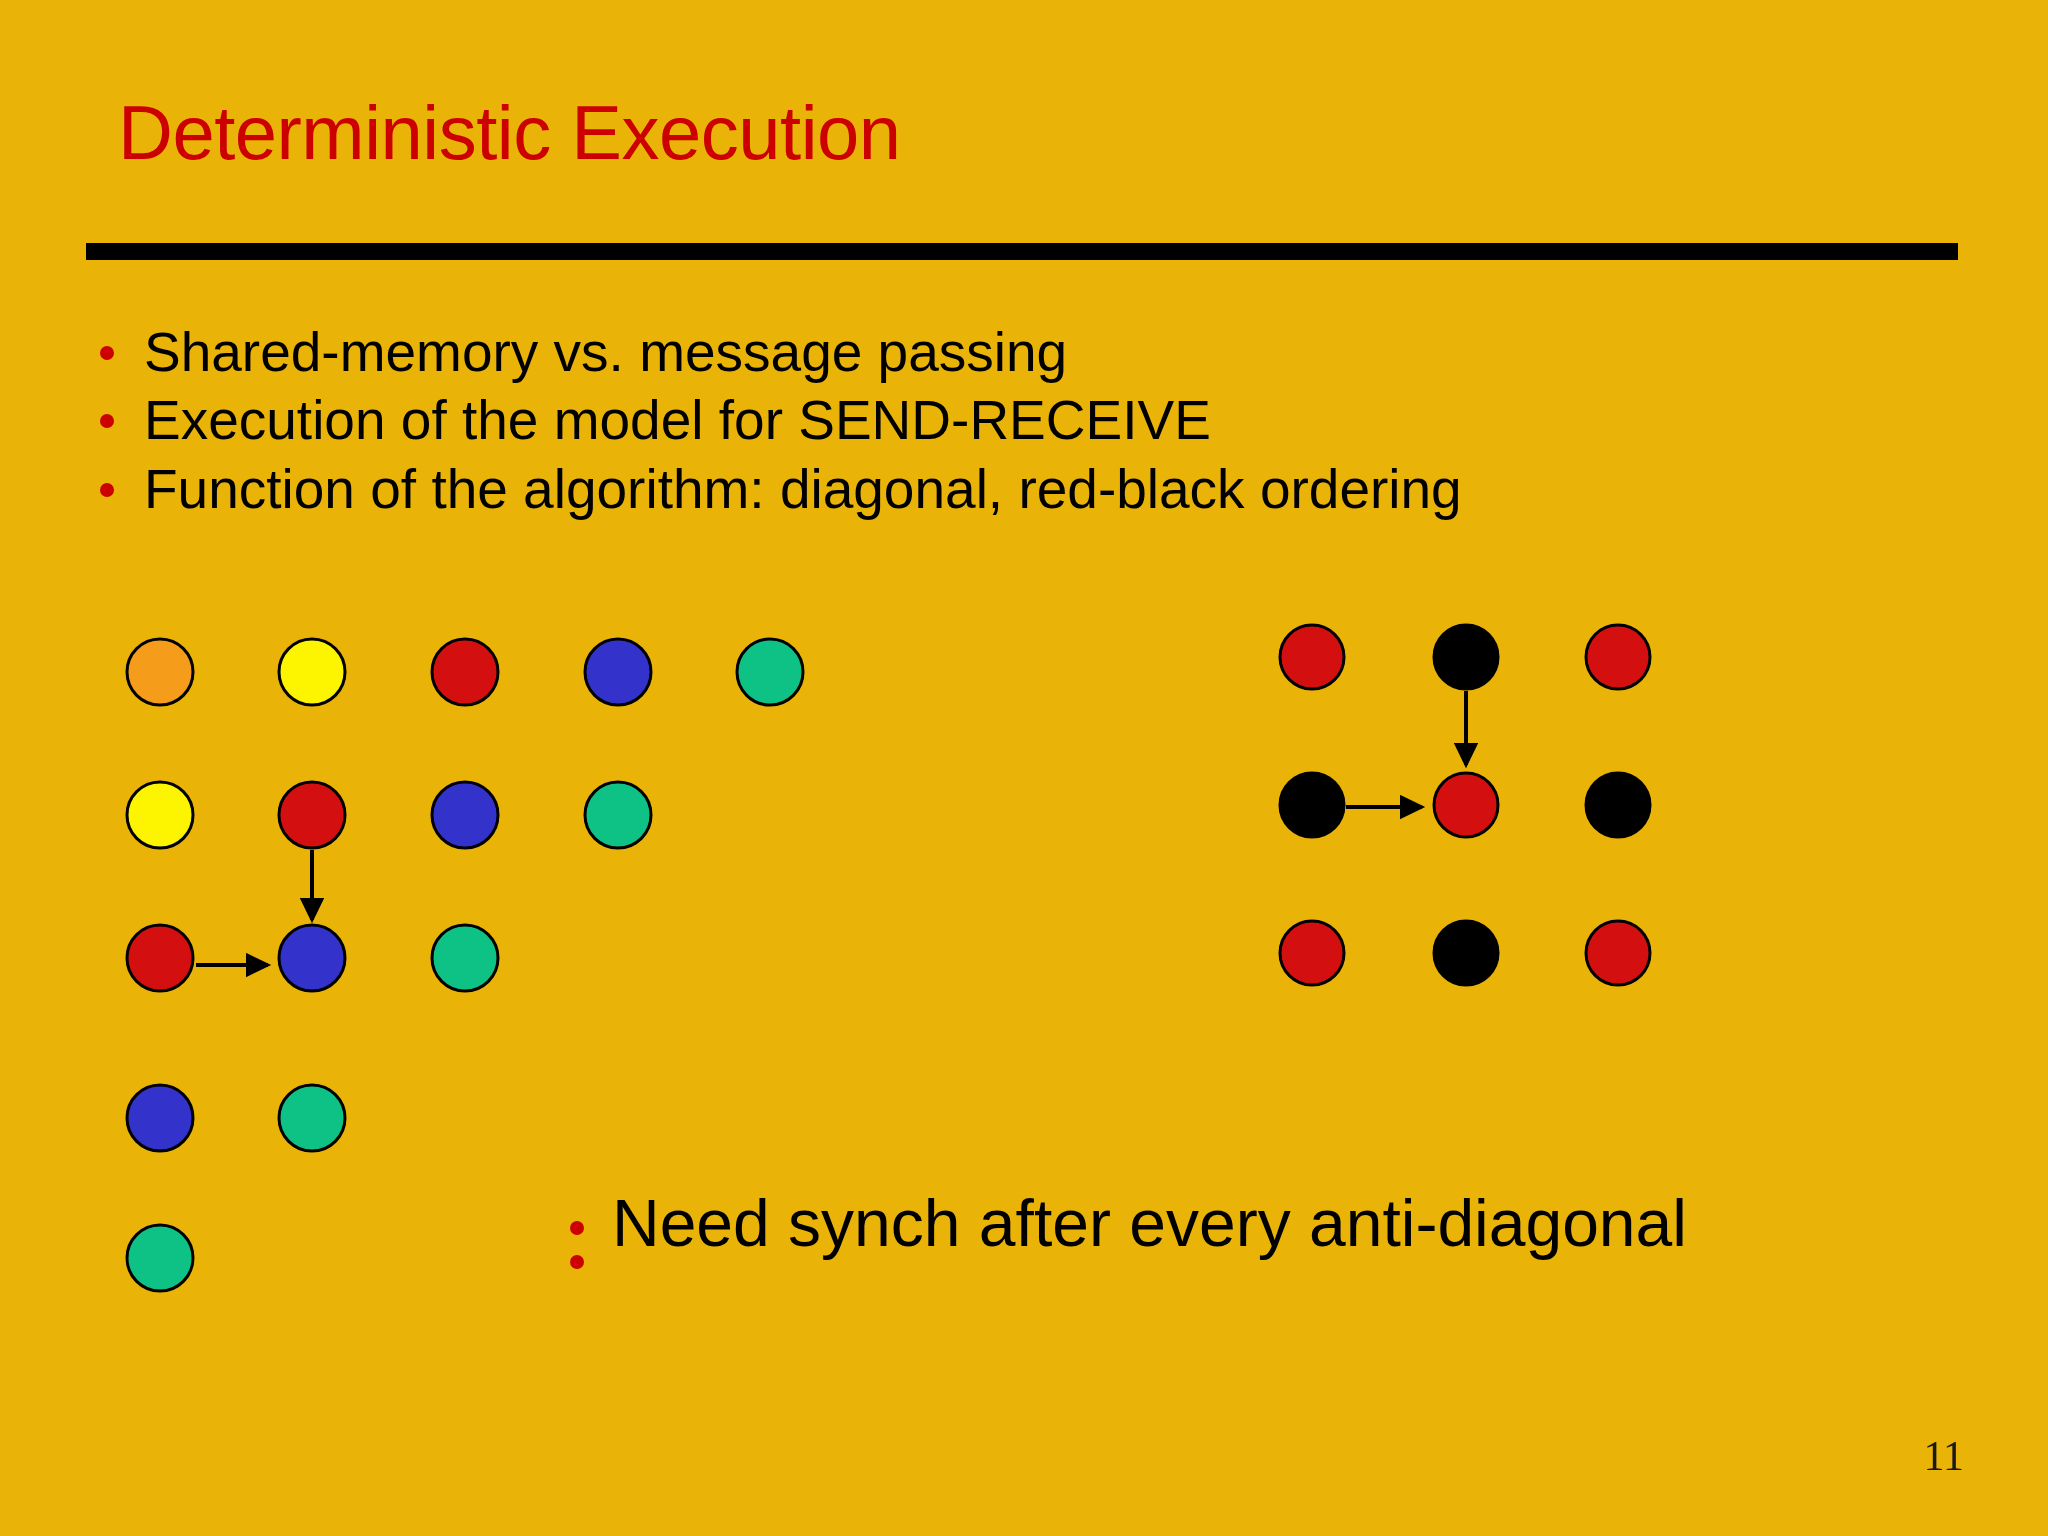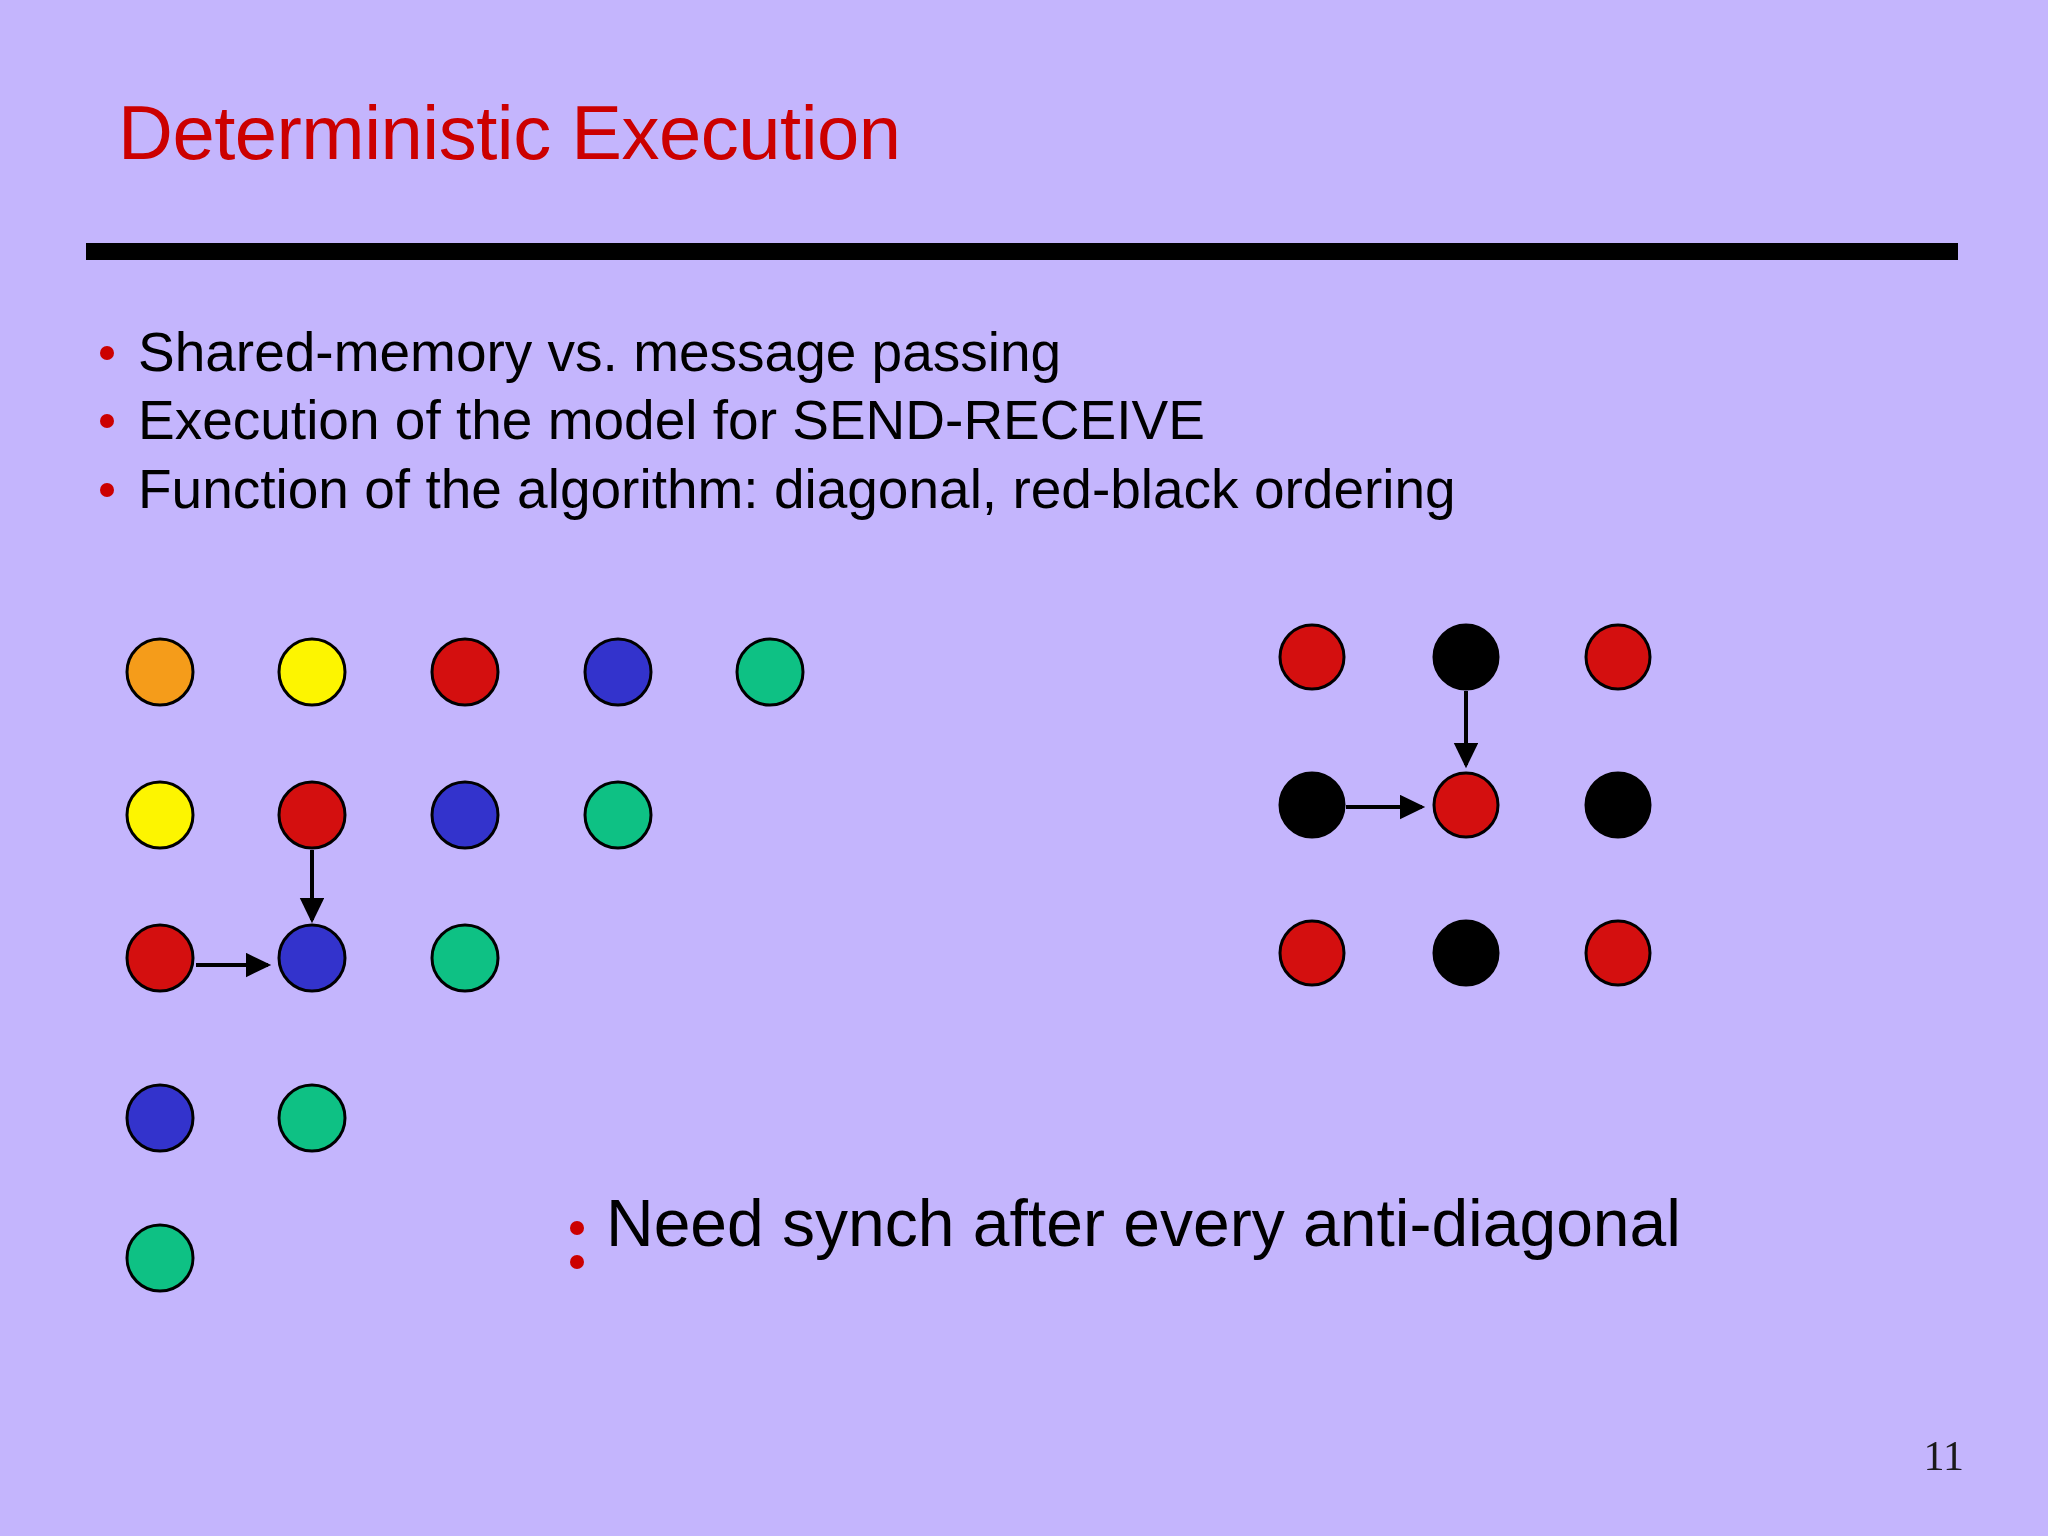--- a/index.html
+++ b/index.html
@@ -10,21 +10,21 @@
     width: 2048px;
     height: 1536px;
     background: #ffffff;
     font-family: "Liberation Sans", sans-serif;
     overflow: hidden;
     position: relative;
   }
   .slide {
     position: absolute;
     inset: 0;
-    background: #c4b5fd;
+    background: #eab308;
   }
 
   
   .title {
     position: absolute;
     left: 118px;
     top: 95px;
     font-size: 76px;
     line-height: 1.0;
     color: #cc0000;
@@ -62,20 +62,21 @@
     background: #cc0000;
     margin-right: 24px;
     position: relative;
     top: -11px;
   }
   .bullet-text {
     font-size: 55px;
     line-height: 1.17;
     color: #000000;
     white-space: nowrap;
+    margin-left: 6px;
   }
 
   .bullets-lower {
     position: absolute;
     left: 570px;
     top: 1185px;
     width: 1300px;
   }
   .bullets-lower .bullet-dot {
     margin-right: 22px;

